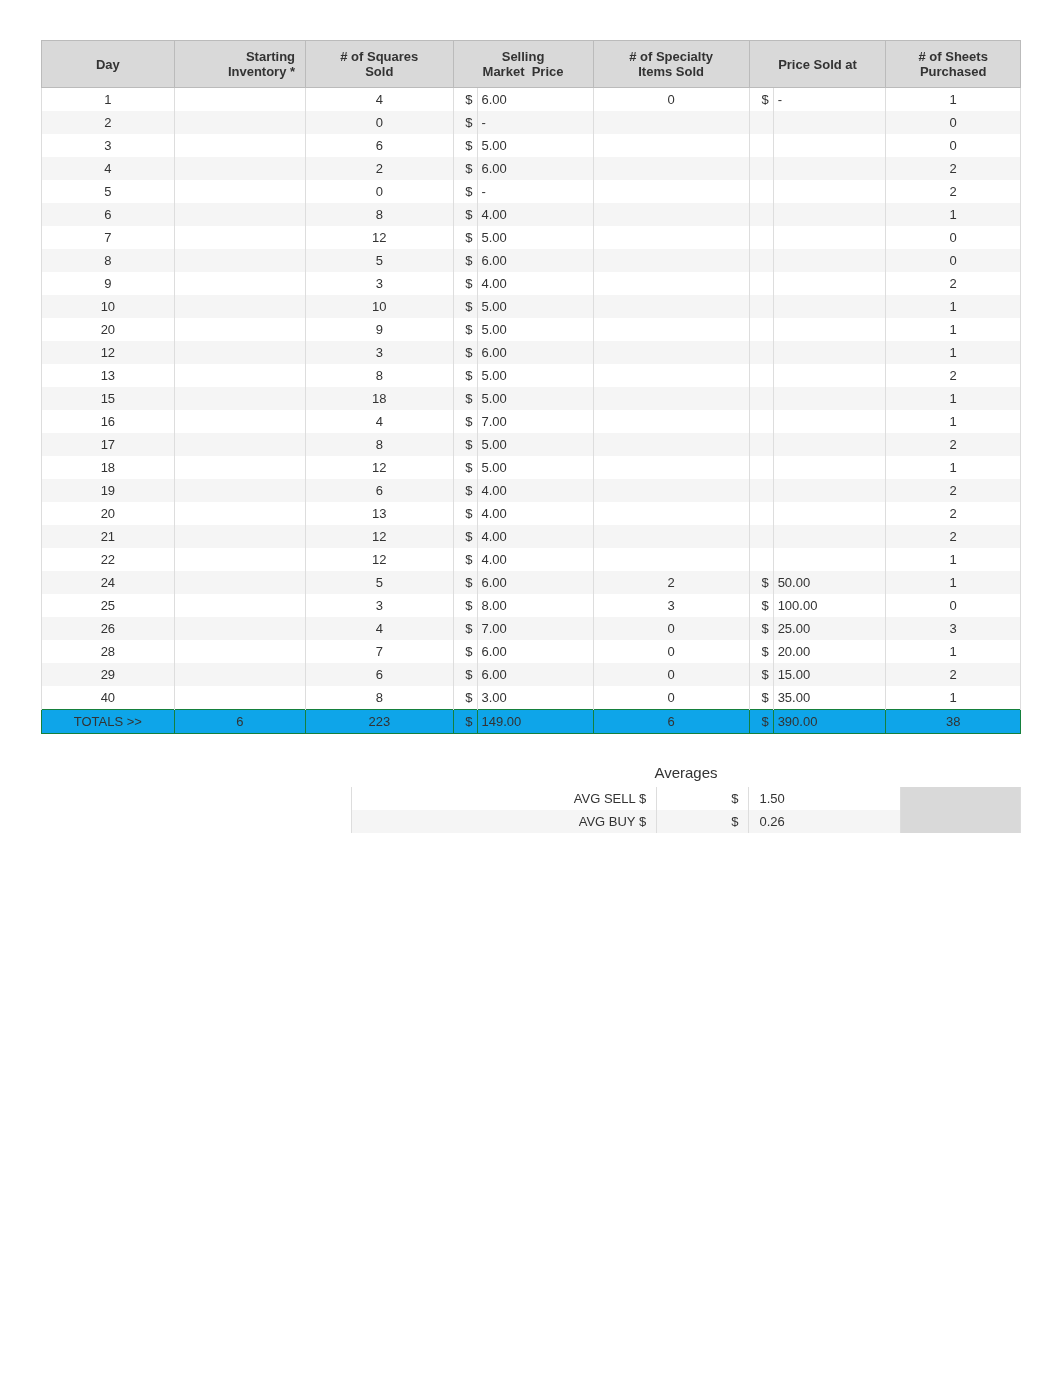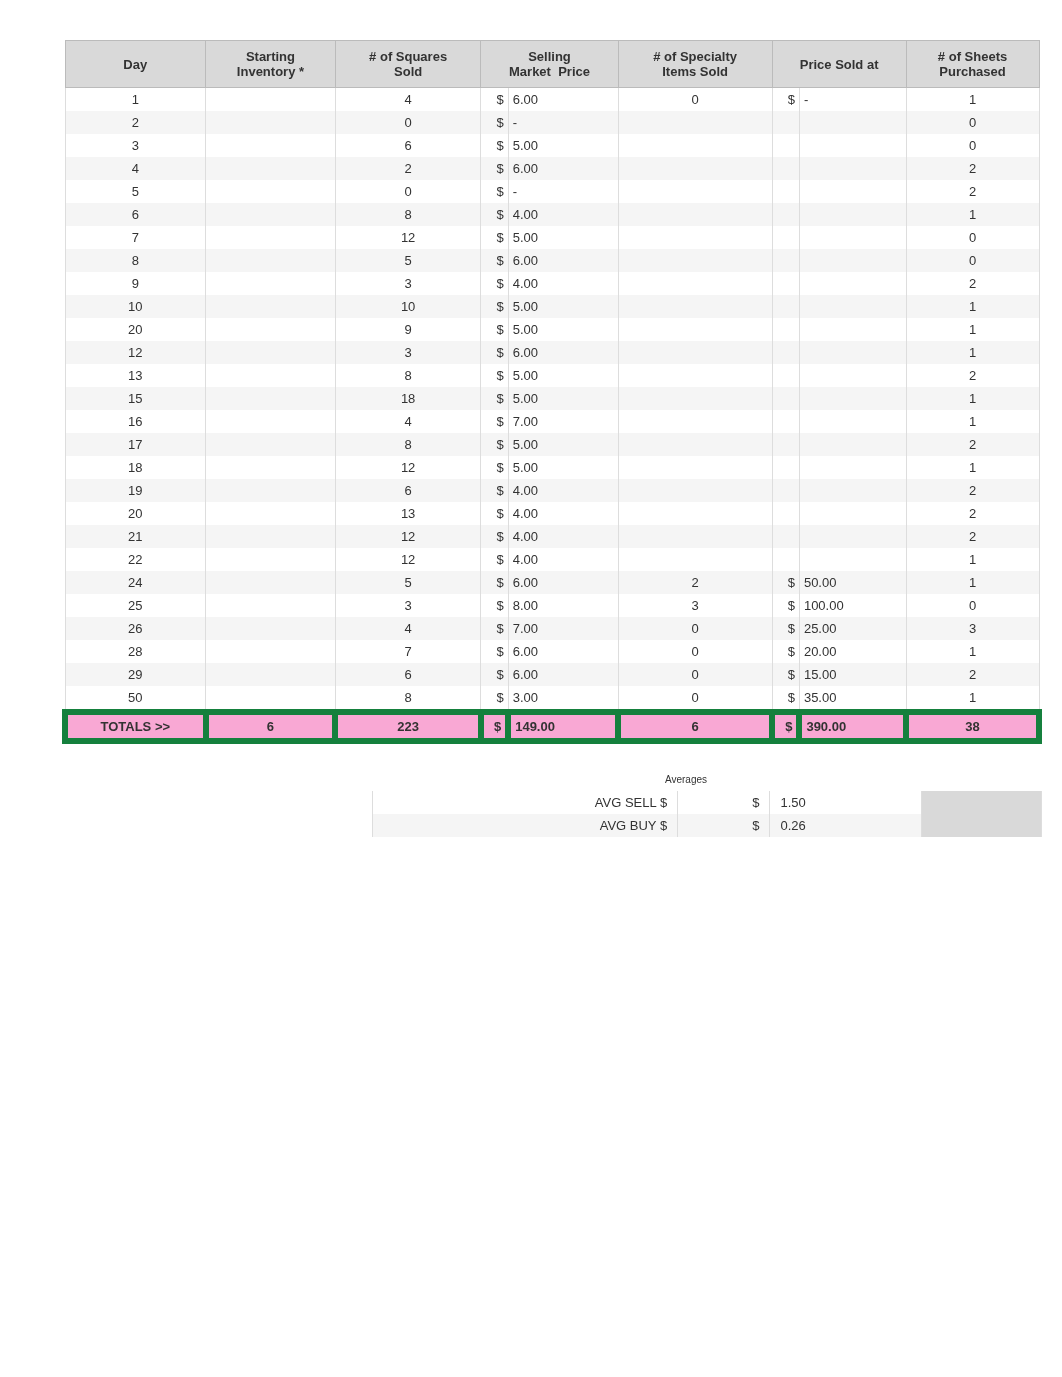--- a/index.html
+++ b/index.html
@@ -10,56 +10,55 @@
       color: #333;
       padding: 40px;
     }
     .table-container {
       max-width: 980px;
       margin: 0 auto;
     }
     table {
       border-collapse: collapse;
       width: 100%;
-      margin-left: 21px;
     }
     thead tr th {
       background: #d9d9d9;
       font-weight: bold;
       text-align: center;
       padding: 8px 10px;
       border: 1px solid #bbb;
       font-size: 13px;
     }
     thead tr th.col-day { text-align: center; }
-    thead tr th.col-starting { text-align: center; }
+    thead tr th.col-starting { text-align: right; }
     tbody tr td {
       padding: 4px 10px;
       text-align: center;
       border-left: 1px solid #ddd;
       border-right: 1px solid #ddd;
       font-size: 13px;
     }
     tbody tr:nth-child(odd) { background: #ffffff; }
     tbody tr:nth-child(even) { background: #f5f5f5; }
     tbody tr.startup-row td { background: #ffffff; }
     tbody tr.totals-row td {
-      background: #f9a8d4;
-      font-weight: bold;
-      border: 6px solid #15803d;
+      background: #0ea5e9;
+      font-weight: normal;
+      border: 1px solid #15803d;
     }
     .dollar-col { text-align: right; padding-right: 4px; }
     .value-col { text-align: left; padding-left: 4px; }
     .averages-section {
       margin-top: 30px;
       margin-left: 310px;
     }
     .averages-title {
       text-align: center;
-      font-size: 10px;
+      font-size: 15px;
       margin-bottom: 6px;
     }
     .averages-table {
       border-collapse: collapse;
     }
     .averages-table td {
       padding: 4px 10px;
       font-size: 13px;
     }
     .avg-label { text-align: right; }
@@ -367,21 +366,21 @@
           <td></td>
           <td>6</td>
           <td class="dollar-col" style="width: 24px;">$</td>
           <td class="value-col">6.00</td>
           <td>0</td>
           <td class="dollar-col" style="width: 24px;">$</td>
           <td class="value-col">15.00</td>
           <td>2</td>
         </tr>
         <tr>
-          <td>50</td>
+          <td>40</td>
           <td></td>
           <td>8</td>
           <td class="dollar-col" style="width: 24px;">$</td>
           <td class="value-col">3.00</td>
           <td>0</td>
           <td class="dollar-col" style="width: 24px;">$</td>
           <td class="value-col">35.00</td>
           <td>1</td>
         </tr>
         <tr class="totals-row">

